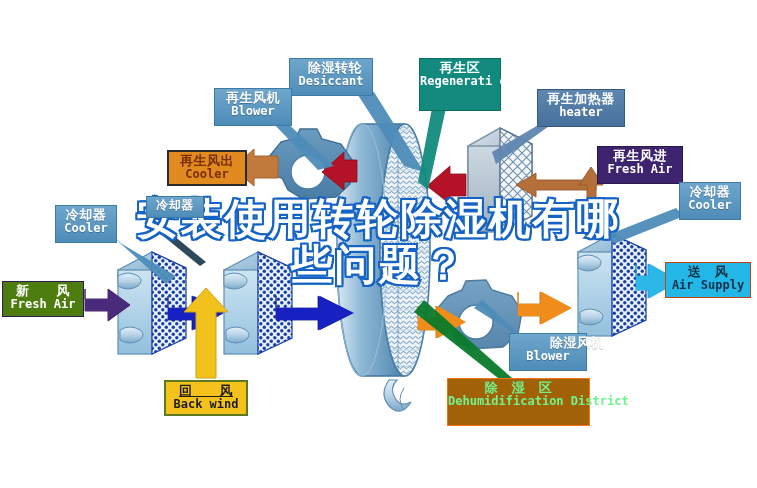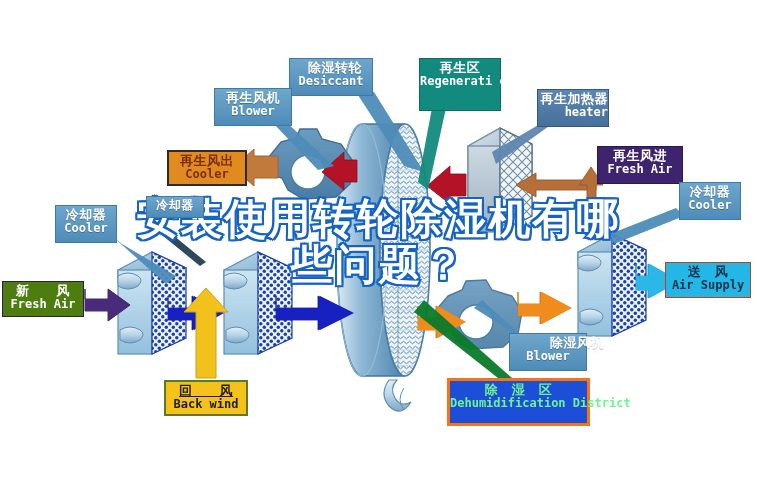--- a/index.html
+++ b/index.html
@@ -65,23 +65,23 @@
     background: #e08a20;
     color: #7a2d05;
     border: 2px solid #2b2b2b;
   }
   .skin-yellow {
     background: #f5c21b;
     color: #1d1d1d;
     border: 2px solid #5c7a1e;
   }
   .skin-green {
-    background: #1d4ed8;
+    background: #a16207;
     color: #6ef58f;
-    border: 3px solid #f97316;
+    border: 1px solid #f97316;
   }
   .skin-cyan {
     background: #22b7e6;
     color: #10324a;
     border: 1px solid #c2410c;
   }
   .skin-steel {
     background: linear-gradient(180deg,#5e86b0 0%, #46719c 100%);
     color: #ffffff;
     border: 1px solid #35587c;
@@ -327,21 +327,21 @@
     <span class="en" style="font-size: 12px;">Desiccant</span>
   </div>
   <div class="lbl skin-blue" id="lbl-1" style="left: 214px; top: 88px; width: 78px; min-height: 38px; padding-top: 2px; padding-bottom: 2px;">
     <span class="cn" style="font-size: 13px;">再生风机</span>
     <span class="en" style="font-size: 12px;">Blower</span>
   </div>
   <div class="lbl skin-teal" id="lbl-2" style="left: 419px; top: 58px; width: 82px; min-height: 53px; padding-top: 2px; padding-bottom: 18px;">
     <span class="cn" style="font-size: 13px;">再生区</span>
     <span class="en" style="font-size: 12px;">Regenerati on Area</span>
   </div>
-  <div class="lbl skin-steel" id="lbl-3" style="left: 537px; top: 89px; width: 72px; min-height: 38px; padding-top: 2px; padding-bottom: 2px; text-align: right;">
+  <div class="lbl skin-steel" id="lbl-3" style="left: 537px; top: 89px; width: 88px; min-height: 38px; padding-top: 2px; padding-bottom: 2px;">
     <span class="cn" style="font-size: 13px;">再生加热器</span>
     <span class="en" style="font-size: 12px;">heater</span>
   </div>
   <div class="lbl skin-purple" id="lbl-4" style="left: 597px; top: 146px; width: 86px; min-height: 38px; padding-top: 2px; padding-bottom: 2px;">
     <span class="cn" style="font-size: 13px;">再生风进</span>
     <span class="en" style="font-size: 12px;">Fresh Air</span>
   </div>
   <div class="lbl skin-blue" id="lbl-5" style="left: 679px; top: 182px; width: 62px; min-height: 38px; padding-top: 2px; padding-bottom: 2px;">
     <span class="cn" style="font-size: 13px;">冷却器</span>
     <span class="en" style="font-size: 12px;">Cooler</span>

